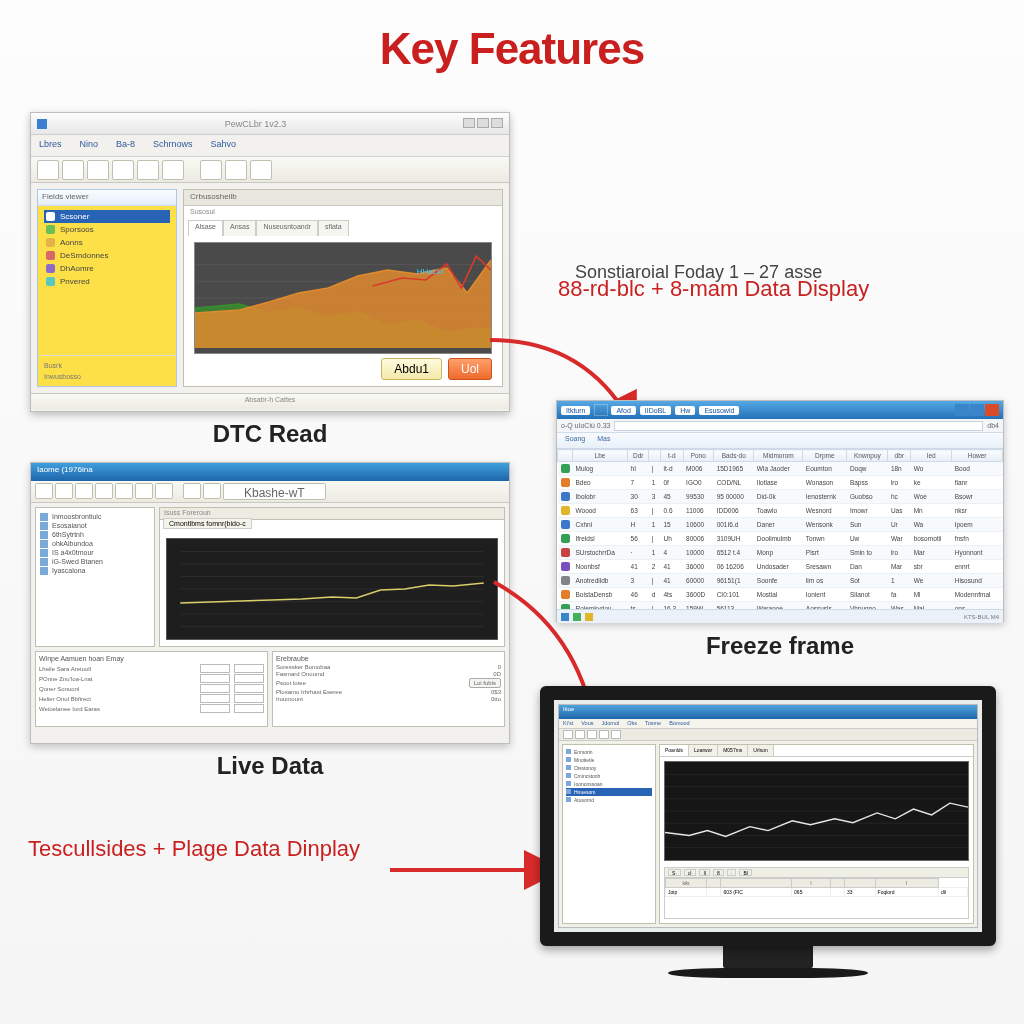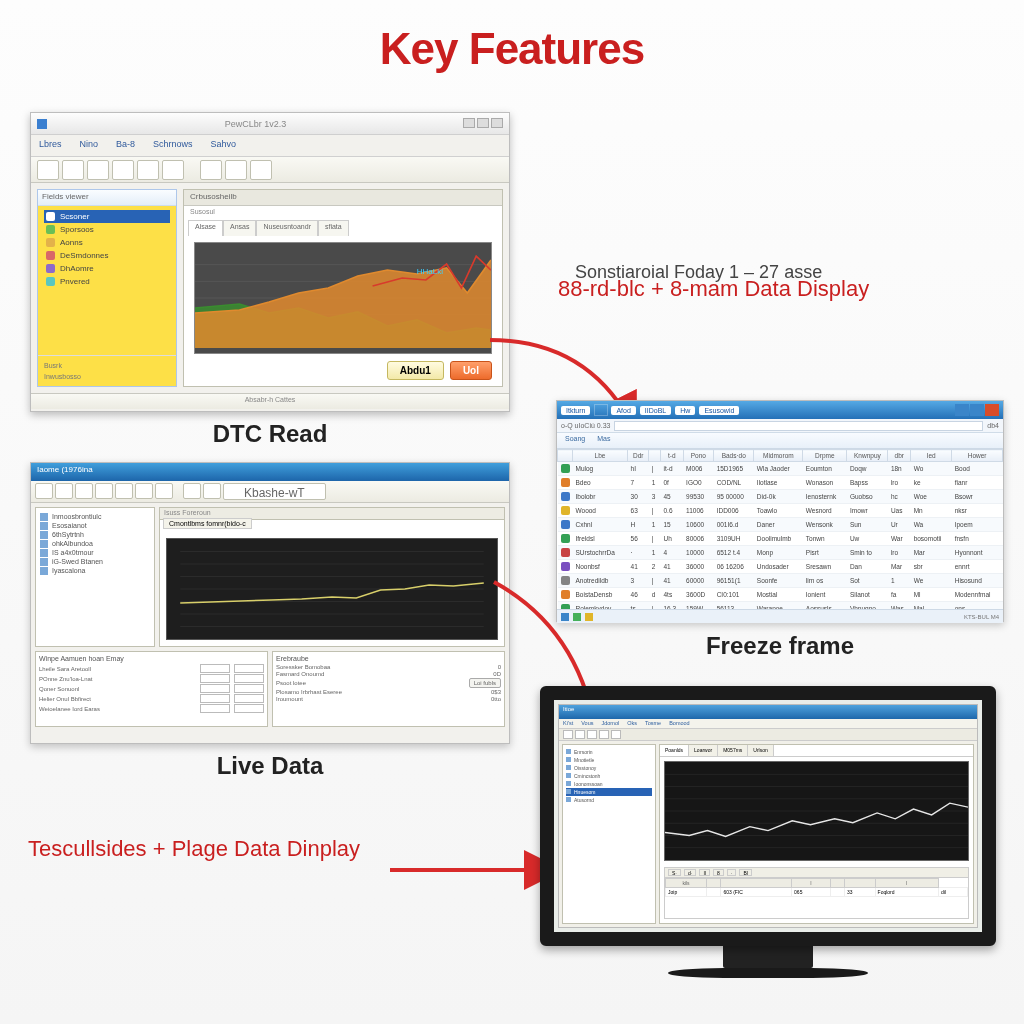--- a/index.html
+++ b/index.html
@@ -82,21 +82,21 @@
 .panel1 .main .tabs{height:16px;display:flex;gap:0;font-size:7px;padding-left:4px;}
 .panel1 .main .tabs span{padding:2px 6px;border:1px solid #ccc;border-bottom:none;background:#f6f6f0;color:#666;}
 .panel1 .main .tabs span.act{background:#fff;}
 .panel1 .chart{
   position:absolute;left:10px;right:10px;top:52px;height:112px;
   background:#4a4a4a;border:1px solid #888;
 }
 .panel1 .chart svg{width:100%;height:100%;}
 .panel1 .chart .label{position:absolute;right:48px;top:24px;color:#3ad0ff;font-size:8px;}
 .panel1 .btns{position:absolute;right:10px;bottom:6px;display:flex;gap:6px;}
-.panel1 .btns .b{background:linear-gradient(#fffbe0,#f3e9a8);border:1px solid #c5b860;border-radius:3px;font-size:10px;padding:3px 12px;font-weight:bold;}
+.panel1 .btns .b{background:linear-gradient(#fffbe0,#f3e9a8);border:1px solid #c5b860;border-radius:3px;font-size:12px;padding:3px 12px;}
 .panel1 .btns .b.red{background:linear-gradient(#ff9f6b,#ed6b2c);border-color:#c9531a;color:#fff;}
 .panel1 .statusbar{height:16px;background:linear-gradient(#f9f9f4,#ecebe2);border-top:1px solid #c8c8c0;font-size:7px;color:#888;text-align:center;padding-top:2px;}
 .caption1{
   position:absolute;left:30px;top:420px;width:480px;text-align:center;
   font-weight:bold;font-size:24px;color:#222;
 }
 
 
 .rtext{position:absolute;left:575px;top:250px;font-size:18px;color:#444;margin-top:12px;}
 .rtext2{position:absolute;left:558px;top:276px;font-size:22px;color:#c91f1f;}

